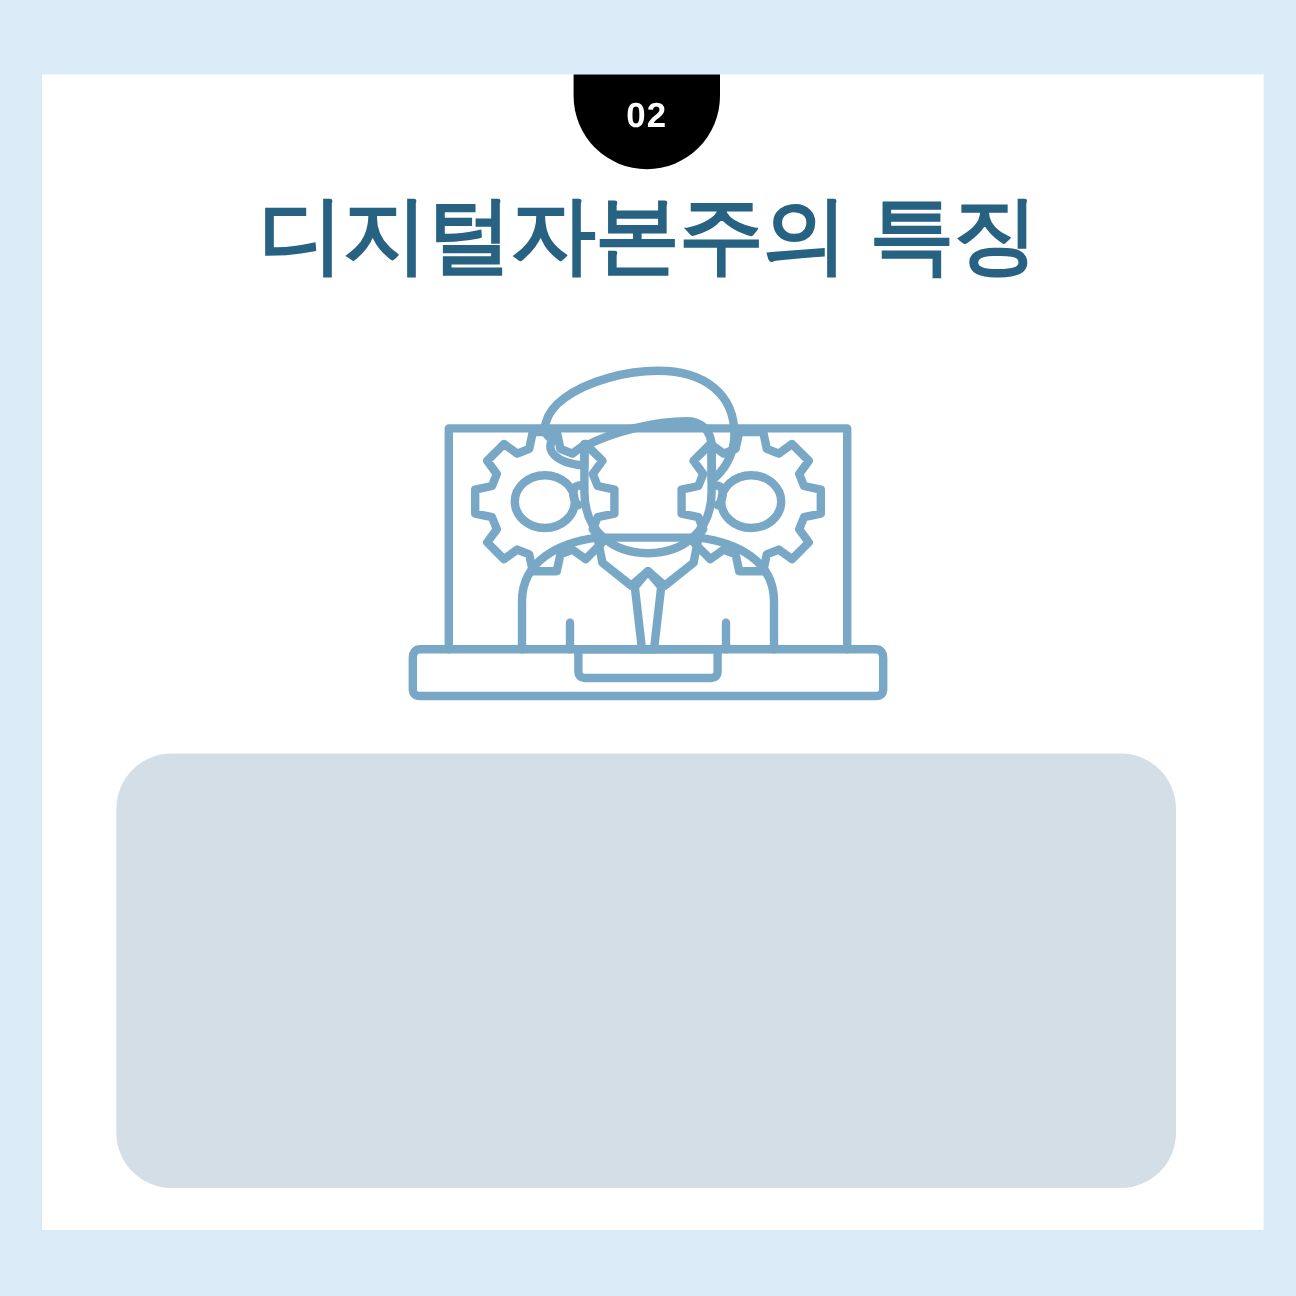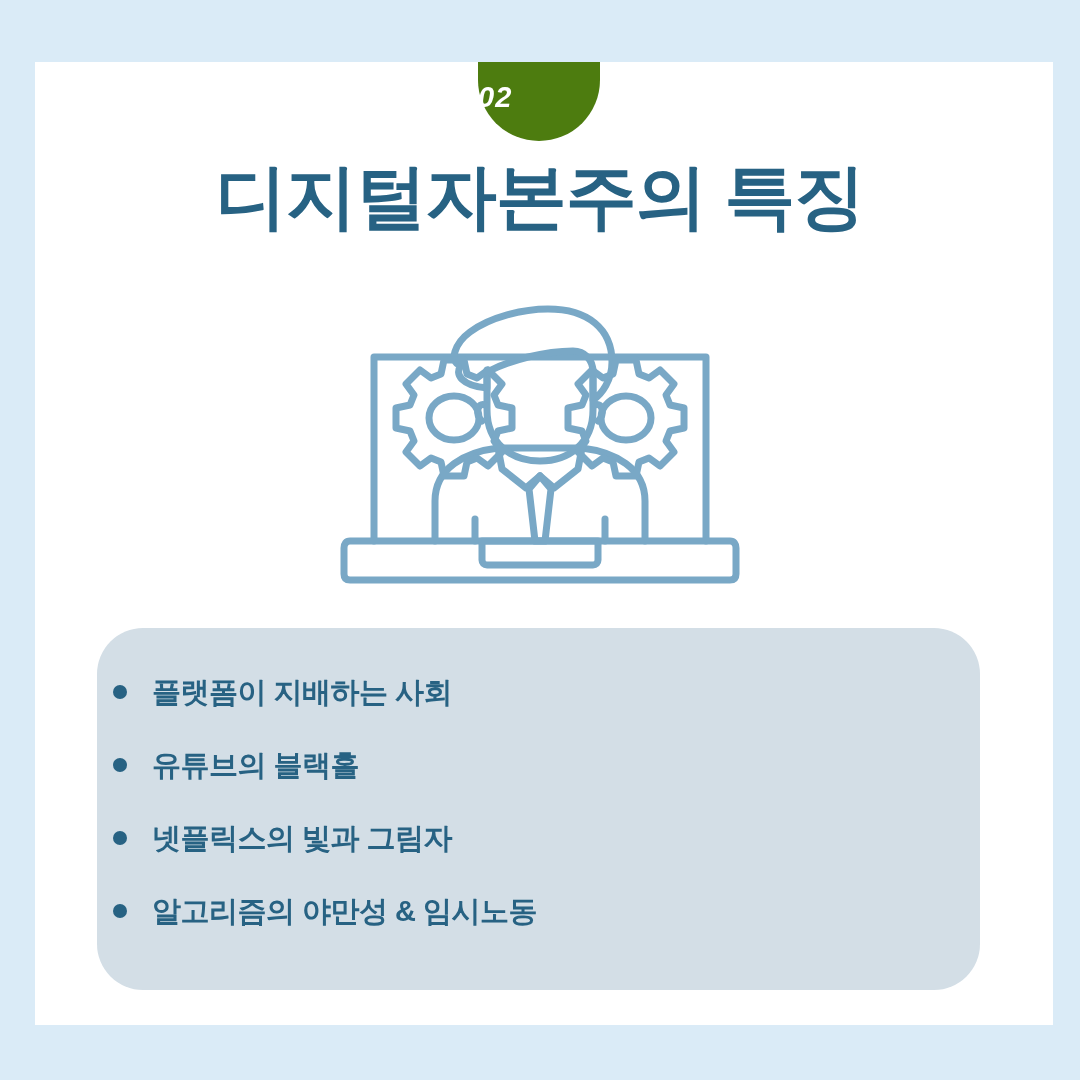--- a/index.html
+++ b/index.html
@@ -31,25 +31,25 @@
     background: #ffffff;
   }
 
   
   .badge {
     position: absolute;
     left: 478px;
     top: 62px;
     width: 122px;
     height: 79px;
-    background: #4d7c0f;
+    background: #000000;
     border-radius: 0 0 61px 61px;
     display: flex;
     align-items: flex-start;
-    font-style: italic;
+    justify-content: center;
   }
   .badge-num {
     color: #ffffff;
     font-size: 29px;
     font-weight: 700;
     letter-spacing: 1px;
     line-height: 1;
     margin-top: 21px;
     font-family: "Liberation Sans", sans-serif;
   }
@@ -182,32 +182,14 @@
 
       <path d="M20 253 L400 253 C404 253 406 256 406 260 L406 286 C406 290 404 292 400 292
                L20 292 C16 292 14 290 14 286 L14 260 C14 256 16 253 20 253 Z"></path>
 
       <path d="M152 253 L268 253 L268 272 C268 275 266 277 263 277 L157 277 C154 277 152 275 152 272 Z"></path>
     </svg>
   </div>
 
   <div class="panel"></div>
 
-  <div class="bullet-list">
-    <div class="bullet-row">
-      <span class="bullet-dot"></span>
-      <span class="bullet-text">플랫폼이 지배하는 사회</span>
-    </div>
-    <div class="bullet-row">
-      <span class="bullet-dot"></span>
-      <span class="bullet-text">유튜브의 블랙홀</span>
-    </div>
-    <div class="bullet-row">
-      <span class="bullet-dot"></span>
-      <span class="bullet-text">넷플릭스의 빛과 그림자</span>
-    </div>
-    <div class="bullet-row">
-      <span class="bullet-dot"></span>
-      <span class="bullet-text">알고리즘의 야만성 &amp; 임시노동</span>
-    </div>
-  </div>
 
 </div>
 
 </body></html>

